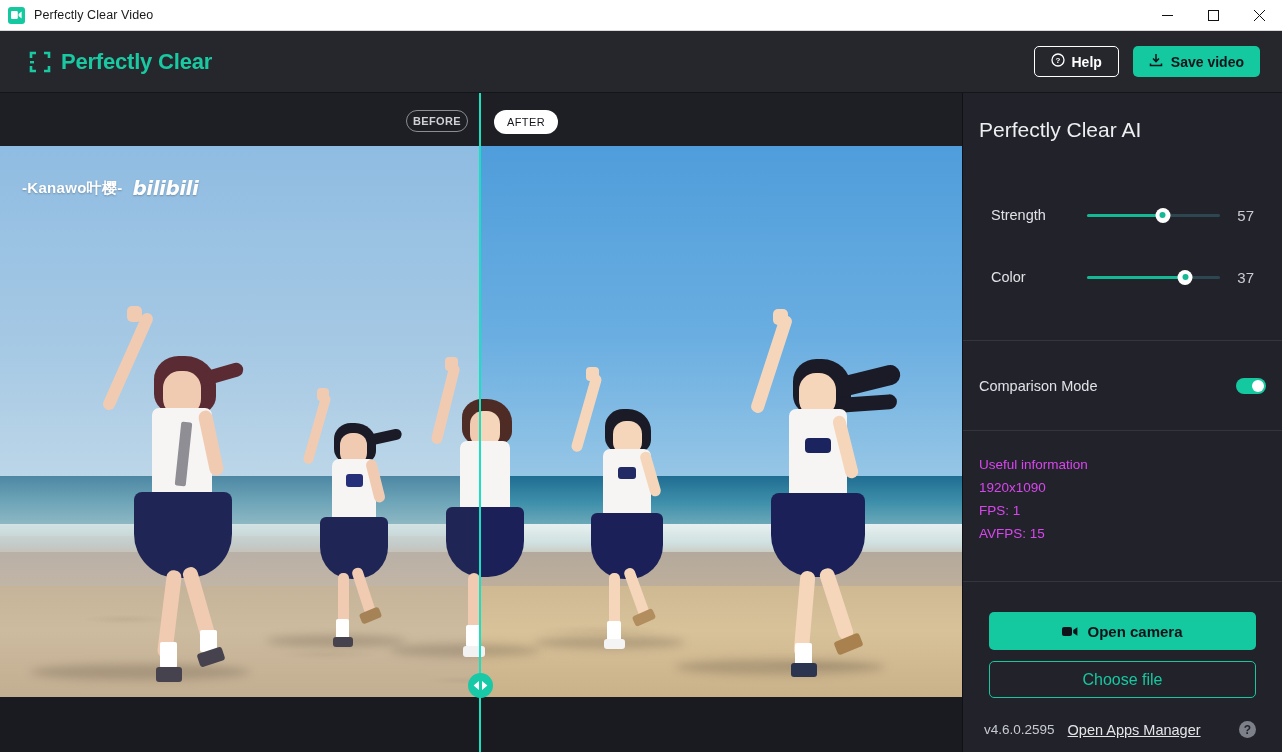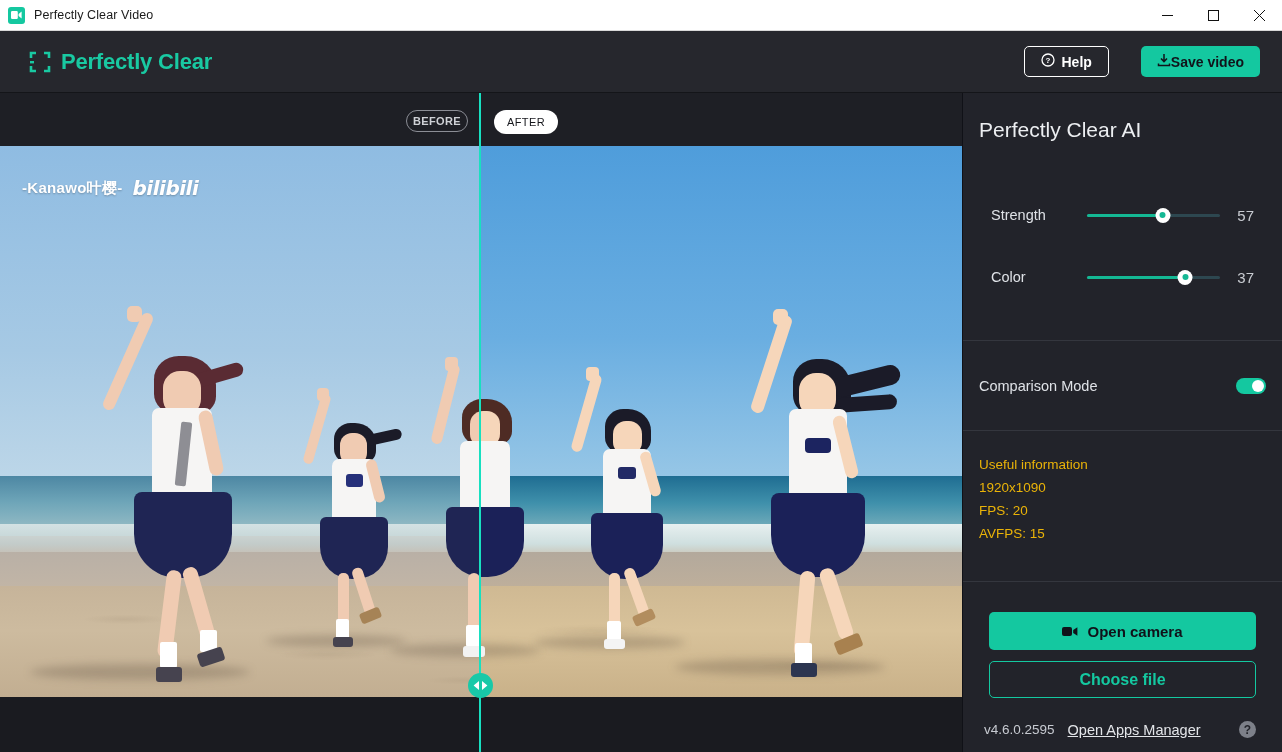--- a/index.html
+++ b/index.html
@@ -53,27 +53,26 @@
   }
   #help-button {
     display: flex; align-items: center; gap: 7px;
     height: 31px; padding: 0 16px;
     border: 1px solid #ffffff; border-radius: 5px;
     background: transparent; color: #ffffff;
     font-size: 14px; font-weight: 700; font-family: "Liberation Sans", sans-serif;
     cursor: pointer;
   }
   #save-button {
-    display: flex; align-items: center; gap: 0;
+    display: flex; align-items: center; gap: 8px;
     height: 31px; padding: 0 16px;
     border: none; border-radius: 5px;
     background: #14c8a0; color: #11131a;
     font-size: 14px; font-weight: 700; font-family: "Liberation Sans", sans-serif;
     cursor: pointer;
-    margin-left: 18px;
   }
 
   
   #viewer {
     position: absolute; left: 0; top: 93px; width: 962px; height: 659px;
     background: #1a1b20; overflow: hidden;
   }
   #compare-bar {
     position: absolute; left: 0; top: 0; width: 962px; height: 53px;
     background: #1e1f25;
@@ -224,35 +223,35 @@
   #comparison-toggle {
     margin-left: auto; width: 30px; height: 16px; border-radius: 9px;
     background: #14c8a0; position: relative; cursor: pointer;
   }
   #comparison-toggle::after {
     content: ''; position: absolute; right: 2px; top: 2px;
     width: 12px; height: 12px; border-radius: 50%; background: #ffffff;
   }
 
   #info-block { padding: 22px 16px 0 16px; height: 150px; }
-  #info-block div { color: #eab308; font-size: 13.5px; line-height: 23px; }
+  #info-block div { color: #d946ef; font-size: 13.5px; line-height: 23px; }
 
   #actions-block { padding: 30px 26px 0 26px; }
   #open-camera-button {
     width: 100%; height: 38px; border: none; border-radius: 5px;
     background: #14c8a0; color: #10121a;
     font-size: 15px; font-weight: 700; font-family: "Liberation Sans", sans-serif;
     display: flex; align-items: center; justify-content: center; gap: 9px;
     cursor: pointer;
   }
   #choose-file-button {
     width: 100%; height: 37px; margin-top: 11px;
     border: 1px solid #14c8a0; border-radius: 5px;
     background: transparent; color: #14c8a0;
-    font-size: 16px; font-weight: 700; font-family: "Liberation Sans", sans-serif;
+    font-size: 16px; font-weight: 400; font-family: "Liberation Sans", sans-serif;
     display: flex; align-items: center; justify-content: center;
     cursor: pointer;
   }
   #footer-row {
     display: flex; align-items: center; gap: 13px;
     padding: 23px 26px 0 21px;
   }
   #version-text { color: #c7cad1; font-size: 13.5px; }
   #apps-manager-link {
     color: #e3e5e9; font-size: 14.5px; text-decoration: underline; cursor: pointer;
@@ -508,21 +507,21 @@
   <div id="comparison-row">
     <span id="comparison-label">Comparison Mode</span>
     <span id="comparison-toggle"></span>
   </div>
 
   <div class="sect-divider"></div>
 
   <div id="info-block">
     <div>Useful information</div>
     <div>1920x1090</div>
-    <div>FPS: 20</div>
+    <div>FPS: 1</div>
     <div>AVFPS: 15</div>
   </div>
 
   <div class="sect-divider"></div>
 
   <div id="actions-block">
     <button id="open-camera-button">
       <span>
         <svg width="16" height="11" viewBox="0 0 16 11">
             <rect x="0" y="1" width="10" height="9" rx="2" fill="#10121a"></rect>

